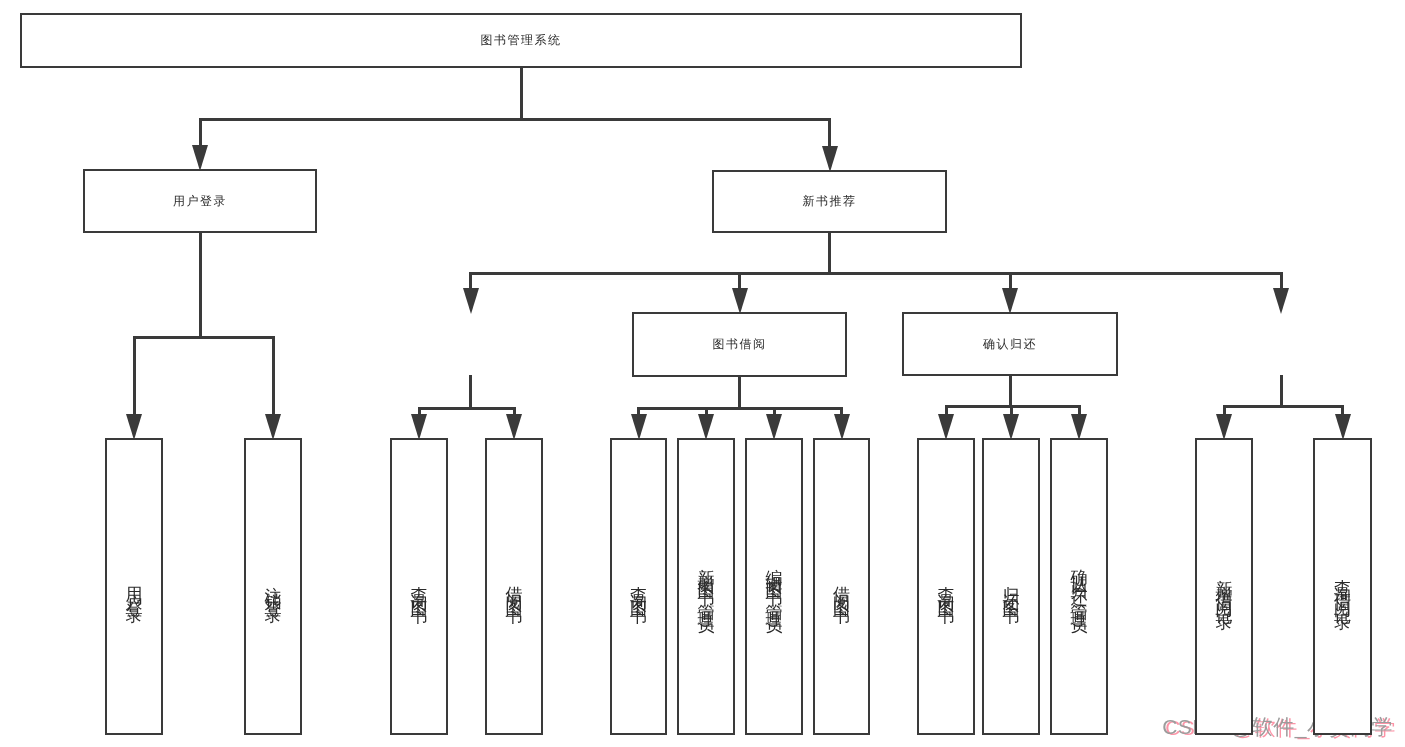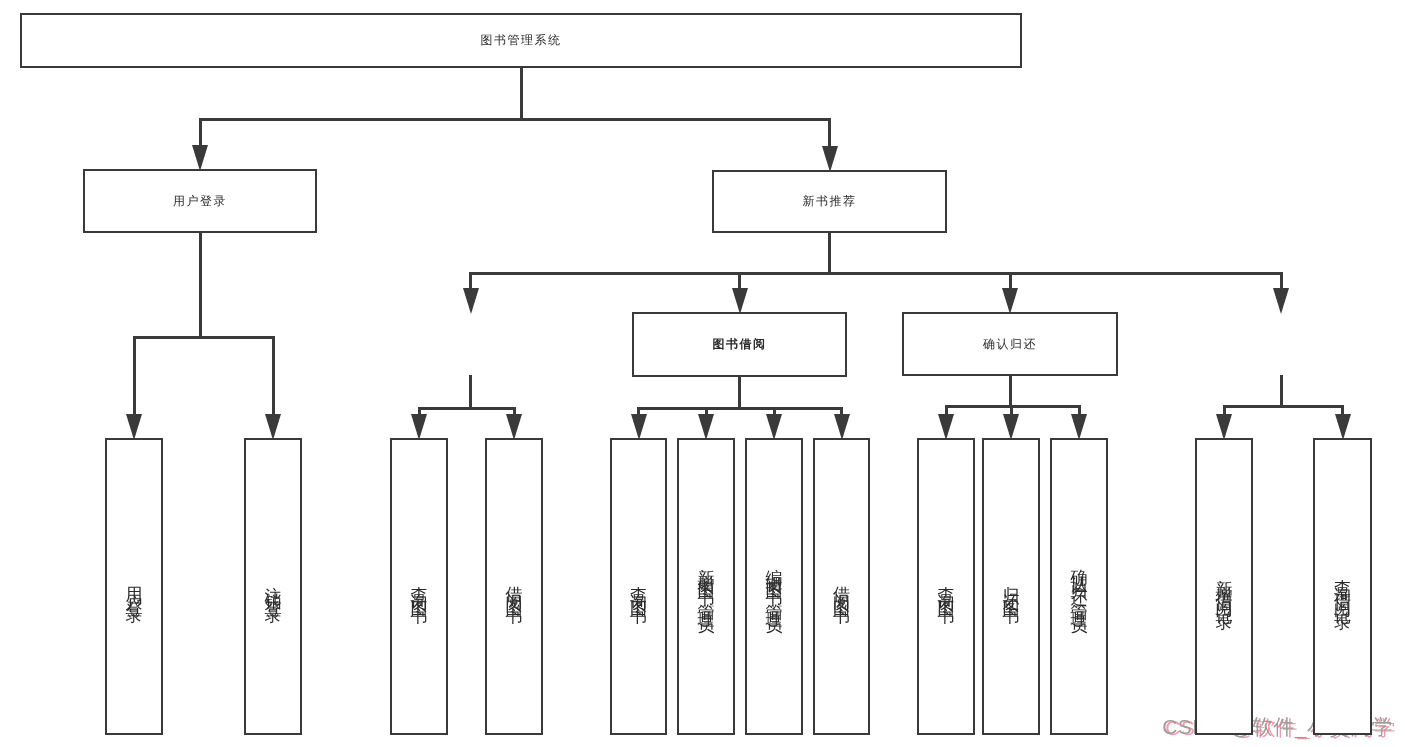--- a/index.html
+++ b/index.html
@@ -66,21 +66,21 @@
   <span class="watermark" style="color: rgb(156, 156, 156); text-shadow: rgba(251, 77, 109, 0.6) 3px 1px 0px;">CSDN @软件_小贺同学</span>
 <div class="node" style="left: 20px; top: 13px; width: 1002px; height: 55px; border-color: rgb(58, 58, 58); color: rgb(42, 42, 42);">
       <span class="node-label">图书管理系统</span>
     </div>
     <div class="node" style="left: 83px; top: 169px; width: 234px; height: 64px; border-color: rgb(58, 58, 58); color: rgb(42, 42, 42);">
       <span class="node-label">用户登录</span>
     </div>
     <div class="node" style="left: 712px; top: 170px; width: 235px; height: 63px; border-color: rgb(58, 58, 58); color: rgb(42, 42, 42);">
       <span class="node-label">新书推荐</span>
     </div>
-    <div class="node" style="left: 632px; top: 312px; width: 215px; height: 65px; border-color: rgb(58, 58, 58); color: rgb(42, 42, 42); font-weight: bold;">
+    <div class="node" style="left: 632px; top: 312px; width: 215px; height: 65px; border-color: rgb(58, 58, 58); color: rgb(42, 42, 42);">
       <span class="node-label">图书借阅</span>
     </div>
     <div class="node" style="left: 902px; top: 312px; width: 216px; height: 64px; border-color: rgb(58, 58, 58); color: rgb(42, 42, 42);">
       <span class="node-label">确认归还</span>
     </div>
     <div class="node vertical" style="left: 105px; top: 438px; width: 58px; height: 297px; border-color: rgb(58, 58, 58); color: rgb(42, 42, 42);">
       <span class="node-label">用户登录</span>
     </div>
     <div class="node vertical" style="left: 244px; top: 438px; width: 58px; height: 297px; border-color: rgb(58, 58, 58); color: rgb(42, 42, 42);">
       <span class="node-label">注销登录</span>

